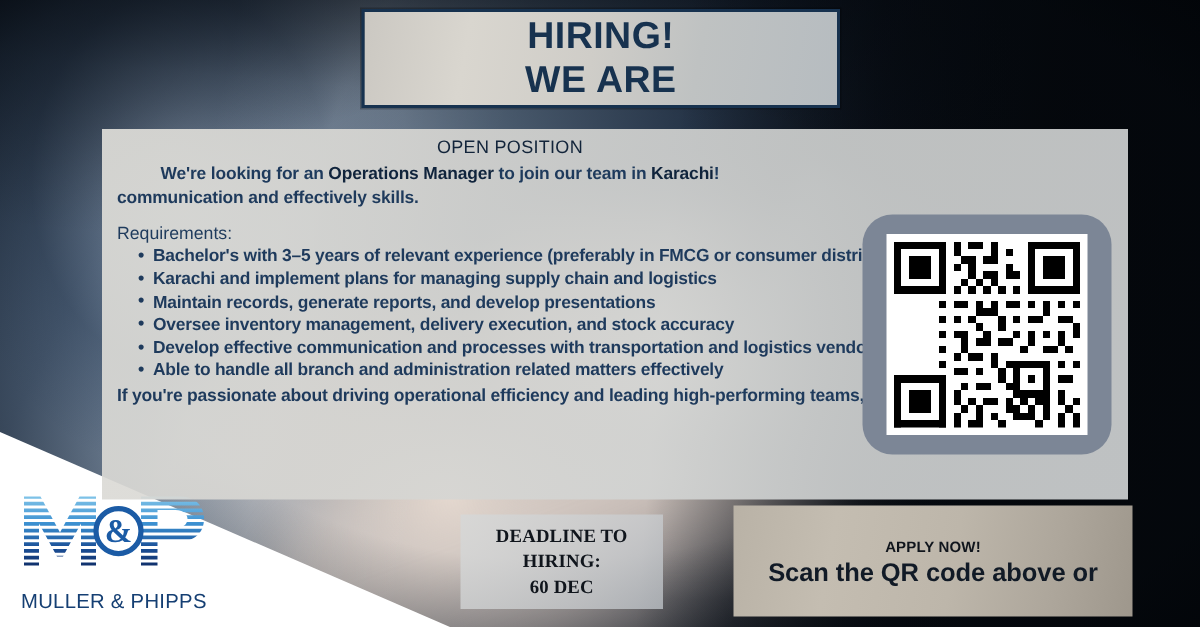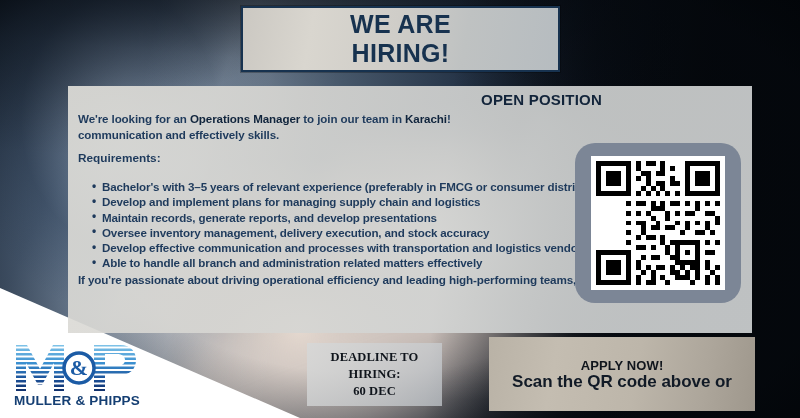--- a/index.html
+++ b/index.html
@@ -86,23 +86,23 @@
     bottom: 10px;
     width: 130px;
   }
   .logo-mark {
     position: relative;
     width: 122px;
     height: 50px;
   }
   .logo-mark svg { display: block; }
   .logo-text {
-    margin-top: 0;
-    font-family: "Liberation Sans", sans-serif;
-    font-weight: bold;
+    margin-top: 14px;
+    font-family: "Liberation Sans", sans-serif;
+    font-weight: normal;
     font-size: 13.5px;
     letter-spacing: 0.2px;
     color: #153f73;
     white-space: nowrap;
   }
 
   
   .hiring-banner {
     position: absolute;
     left: 241px;
@@ -132,46 +132,46 @@
     position: absolute;
     left: 68px;
     top: 86px;
     width: 684px;
     height: 247px;
     background: linear-gradient(120deg, rgba(222,221,216,0.93) 0%, rgba(216,215,211,0.90) 30%, rgba(210,212,211,0.90) 60%, rgba(206,209,210,0.92) 100%);
     box-sizing: border-box;
     padding: 4px 10px 6px 10px;
   }
   .open-position {
-    text-align: right;
-    font-family: "Liberation Sans", sans-serif;
-    font-weight: bold;
-    font-size: 15px;
+    text-align: center;
+    font-family: "Liberation Sans", sans-serif;
+    font-weight: normal;
+    font-size: 12px;
     color: #12243a;
     letter-spacing: 0.2px;
     margin: 1px 0 3px 0;
     padding-right: 140px;
   }
   .body-text {
     font-family: "Liberation Sans", sans-serif;
     font-weight: bold;
     font-size: 11.6px;
     line-height: 15.5px;
     color: #1e3a5c;
     letter-spacing: -0.1px;
   }
   .body-text .strong { color: #10243c; }
-  .intro-line { white-space: nowrap; }
+  .intro-line { white-space: nowrap; margin-left: 29px; }
   .spacer-sm { height: 9px; }
   .req-title {
     font-family: "Liberation Sans", sans-serif;
-    font-weight: bold;
+    font-weight: normal;
     font-size: 11.8px;
     color: #1e3a5c;
-    margin-bottom: 14px;
+    margin-bottom: 1px;
   }
   ul.req-list {
     list-style: none;
     margin: 0;
     padding: 0 0 0 14px;
   }
   ul.req-list li {
     position: relative;
     font-family: "Liberation Sans", sans-serif;
     font-weight: bold;
@@ -252,21 +252,21 @@
     height: 74px;
     background: linear-gradient(100deg, #b9b2a6 0%, #c4bdb1 25%, #bdb6aa 55%, #ada69b 80%, #9e978c 100%);
     display: flex;
     flex-direction: column;
     align-items: center;
     justify-content: center;
   }
   .apply-title {
     font-family: "Liberation Sans", sans-serif;
     font-weight: bold;
-    font-size: 13px;
+    font-size: 10px;
     line-height: 16px;
     color: #10151c;
     letter-spacing: 0.1px;
   }
   .apply-line {
     font-family: "Liberation Sans", sans-serif;
     font-weight: bold;
     font-size: 17px;
     line-height: 16px;
     color: #111a26;
@@ -326,39 +326,39 @@
         <g>
           <circle cx="130" cy="50" r="30" fill="none" stroke="#1b5ba5" stroke-width="7"></circle>
           <text x="130" y="64" text-anchor="middle" font-family="Liberation Serif, serif" font-size="44" font-weight="bold" fill="#1b5ba5">&amp;</text>
         </g>
       </svg>
     </div>
     <div class="logo-text">MULLER &amp; PHIPPS</div>
   </div>
 
   <div class="hiring-banner">
+    <div class="hiring-line">HIRING!</div>
     <div class="hiring-line">WE ARE</div>
-    <div class="hiring-line">HIRING!</div>
   </div>
 
   <div class="main-panel">
 
     <div class="open-position">OPEN POSITION</div>
 
     <div class="body-text">
       <div class="intro-line"><span>We're looking for an </span><span class="strong">Operations Manager</span><span> to join our team in </span><span class="strong">Karachi</span><span>!</span></div>
       <div>communication and effectively skills.</div>
     </div>
 
     <div class="spacer-sm"></div>
 
     <div class="req-title">Requirements:</div>
     <ul class="req-list">
       <li>Bachelor's with 3–5 years of relevant experience (preferably in FMCG or consumer distribution)</li>
-      <li>Develop and implement plans for managing supply chain and logistics</li>
+      <li>Karachi and implement plans for managing supply chain and logistics</li>
       <li>Maintain records, generate reports, and develop presentations</li>
       <li>Oversee inventory management, delivery execution, and stock accuracy</li>
       <li>Develop effective communication and processes with transportation and logistics vendors</li>
       <li>Able to handle all branch and administration related matters effectively</li>
     </ul>
 
     <div class="closing-line">If you're passionate about driving operational efficiency and leading high-performing teams, apply now!</div>
 
     <div class="qr-holder">
       <div class="qr-inner">

